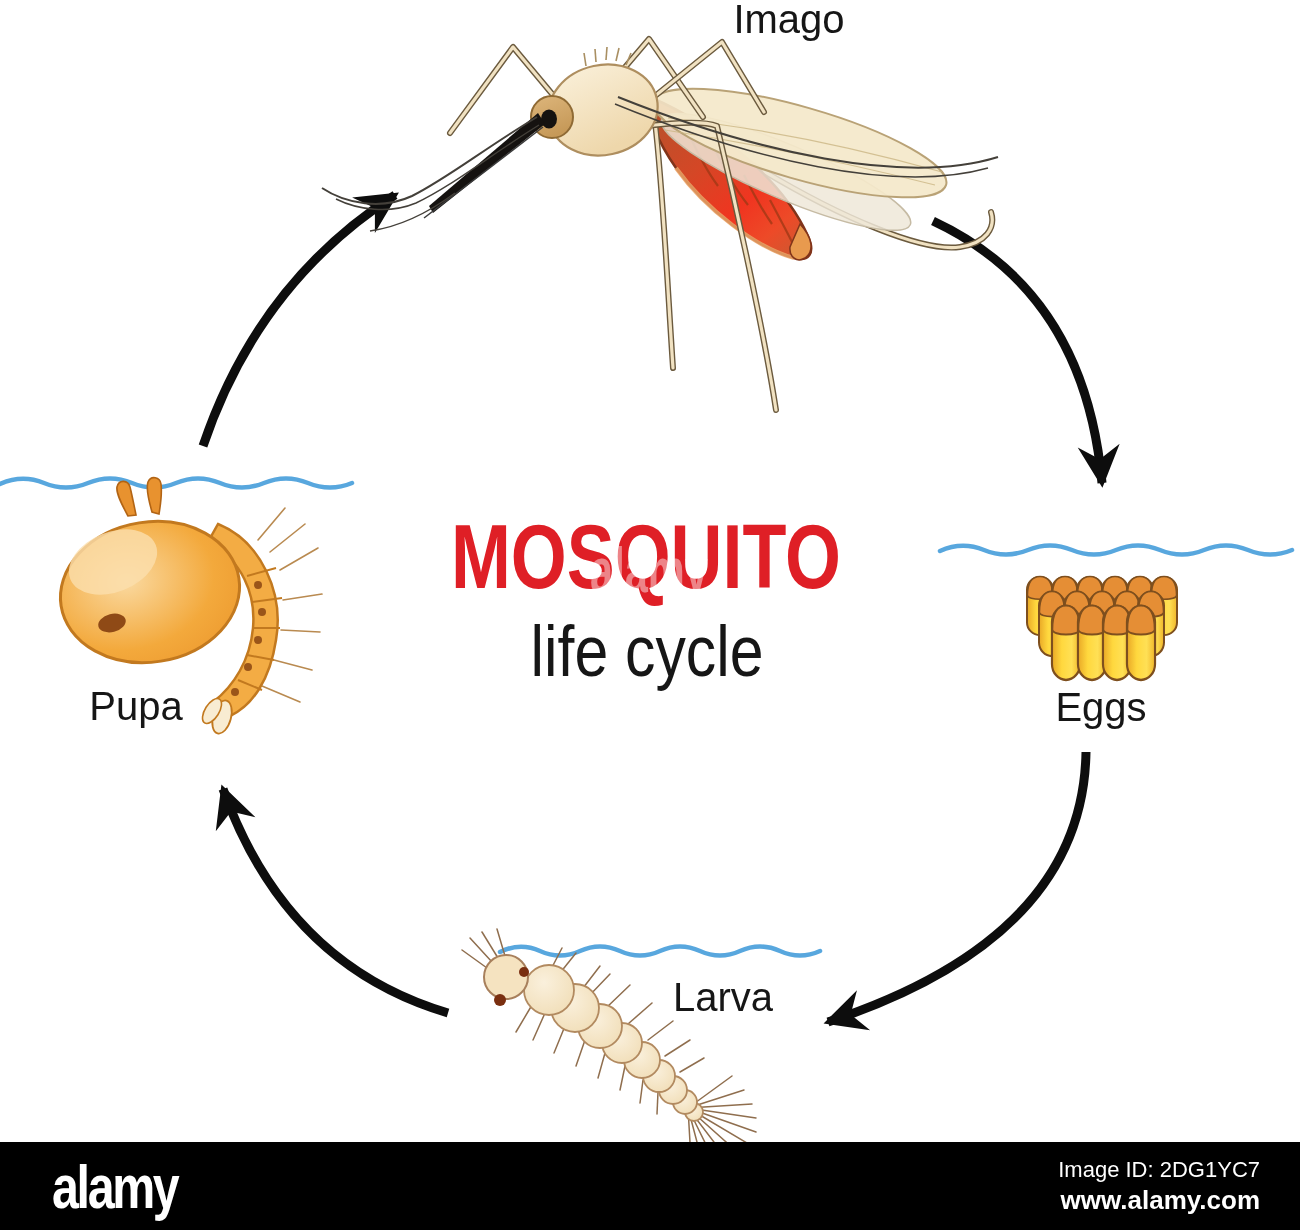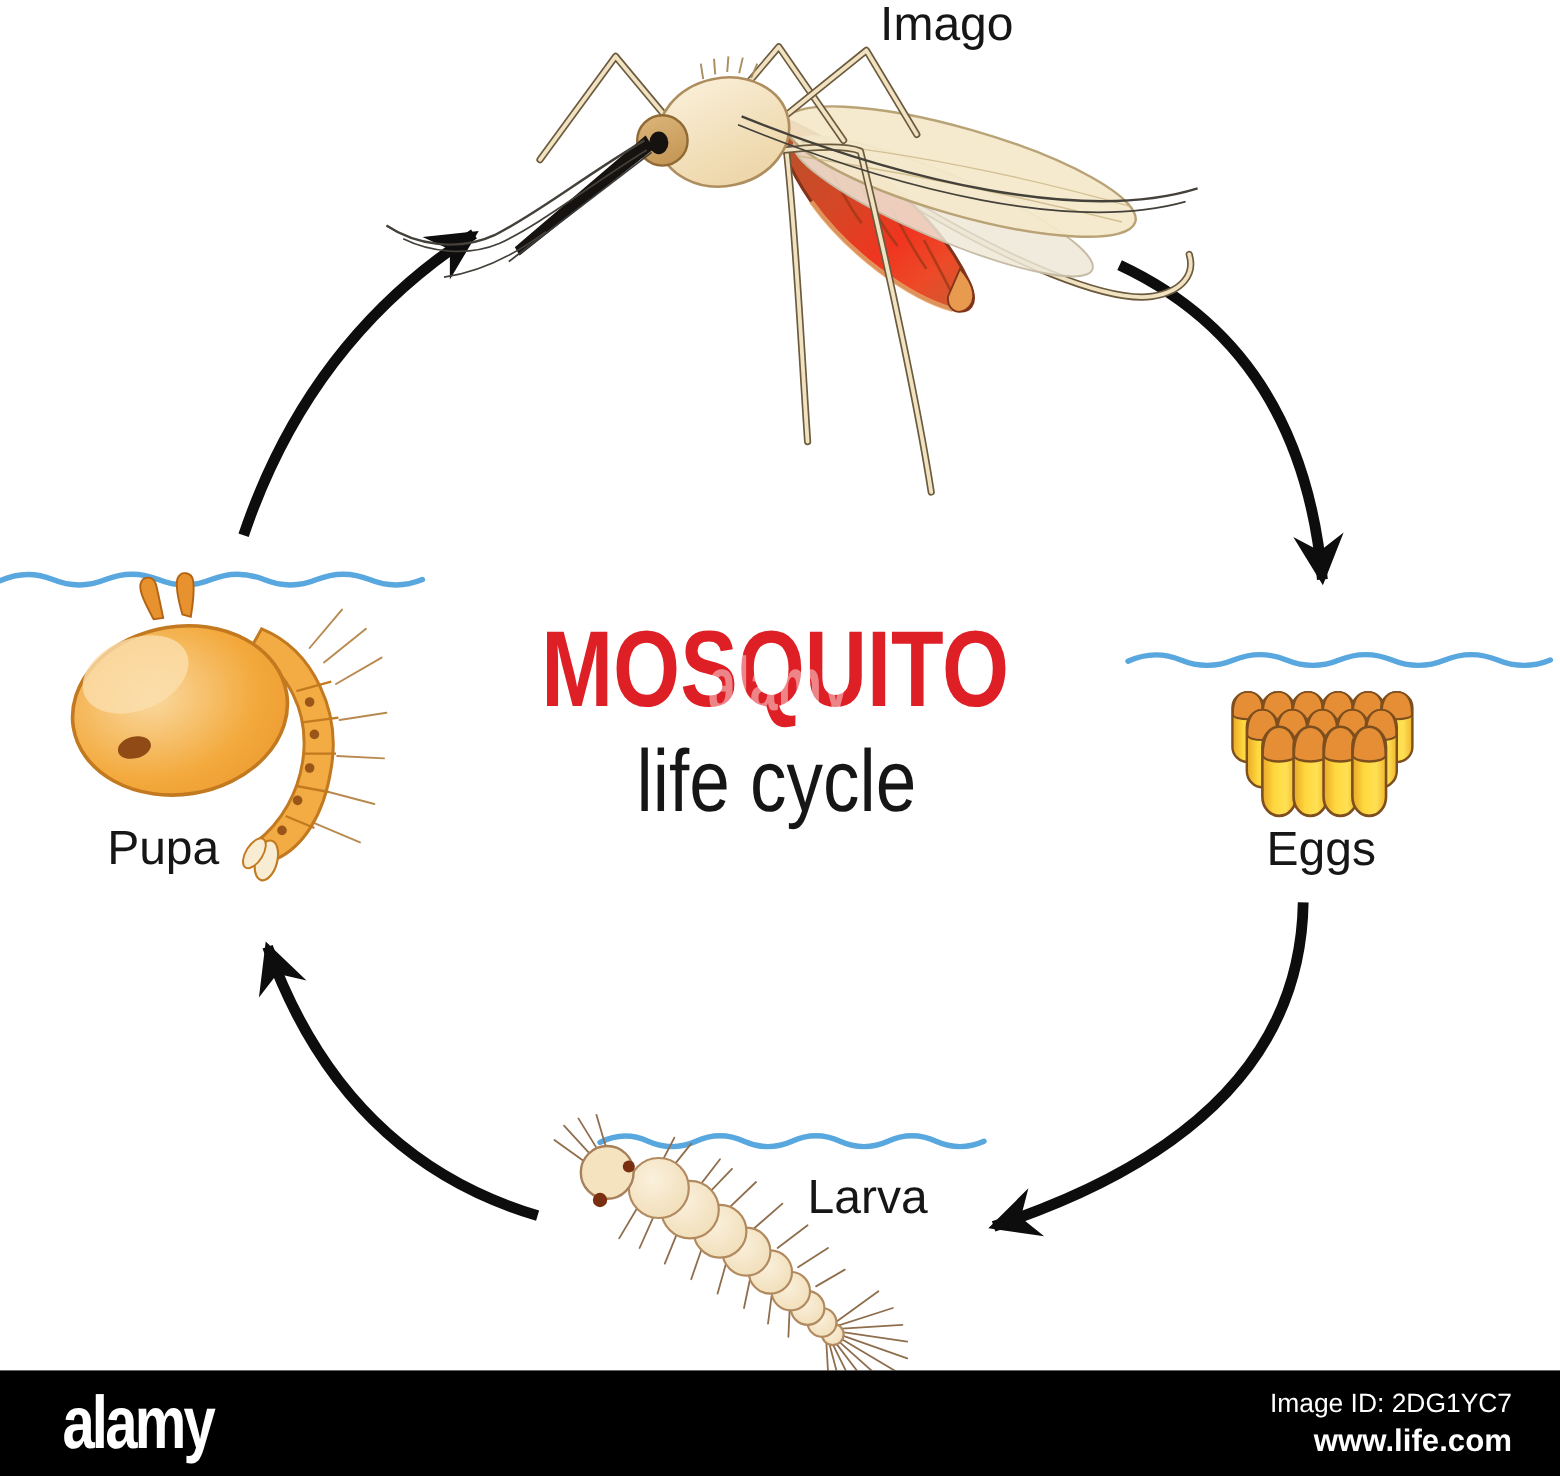--- a/index.html
+++ b/index.html
@@ -245,16 +245,16 @@
   <text class="stage-label" x="789" y="33" text-anchor="middle">Imago</text>
   <text class="stage-label" x="1101" y="721" text-anchor="middle">Eggs</text>
   <text class="stage-label" x="136" y="720" text-anchor="middle">Pupa</text>
   <text class="stage-label" x="723" y="1011" text-anchor="middle">Larva</text>
 </svg>
 
 <div id="footer">
   <span class="logo">alamy</span>
   <div class="meta">
     <div class="id">Image ID: 2DG1YC7</div>
-    <div class="site">www.life.com</div>
+    <div class="site">www.alamy.com</div>
   </div>
 </div>
 </div>
 
 </body></html>

